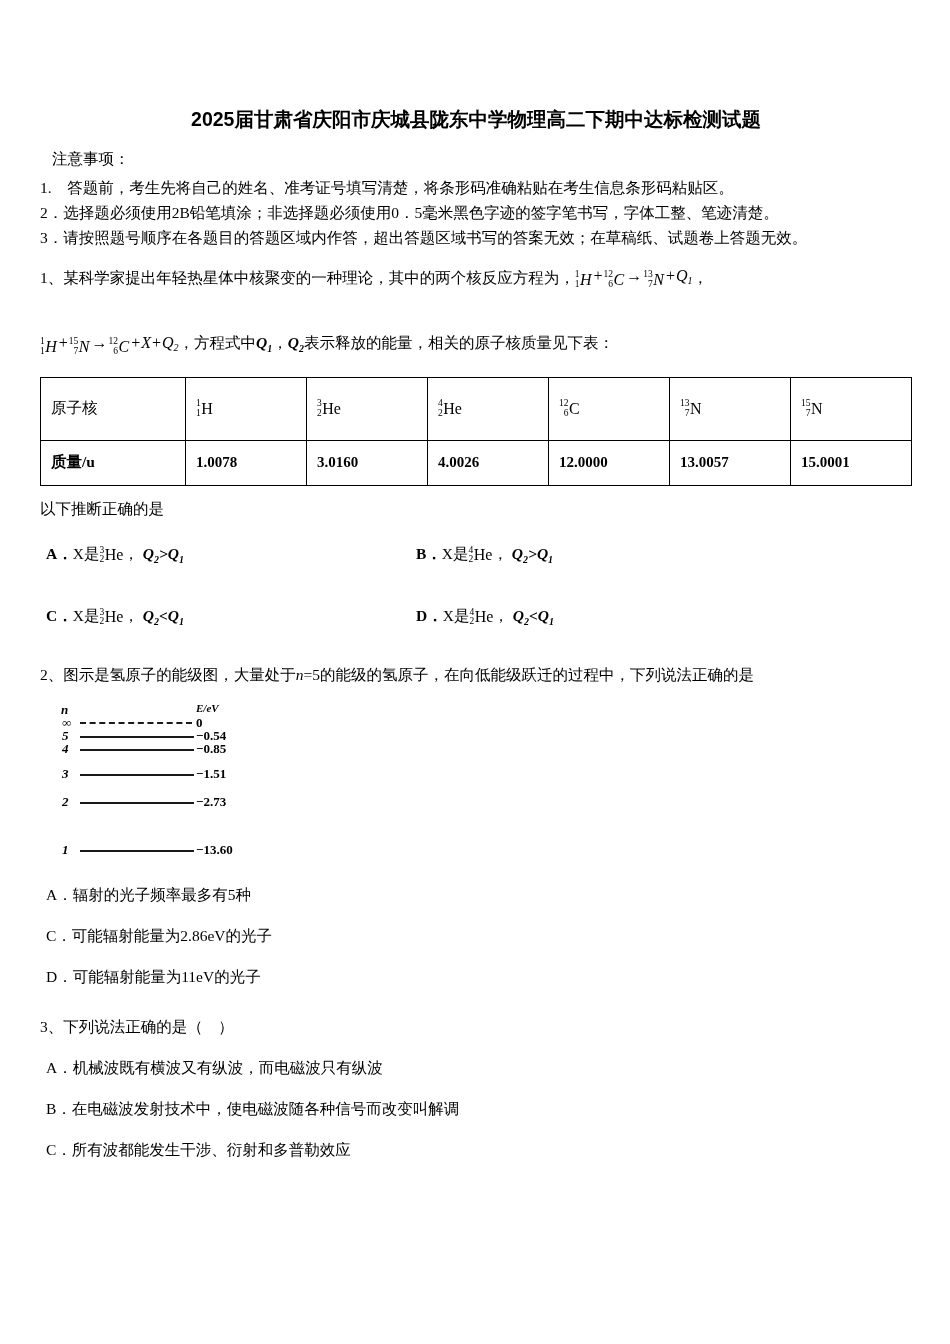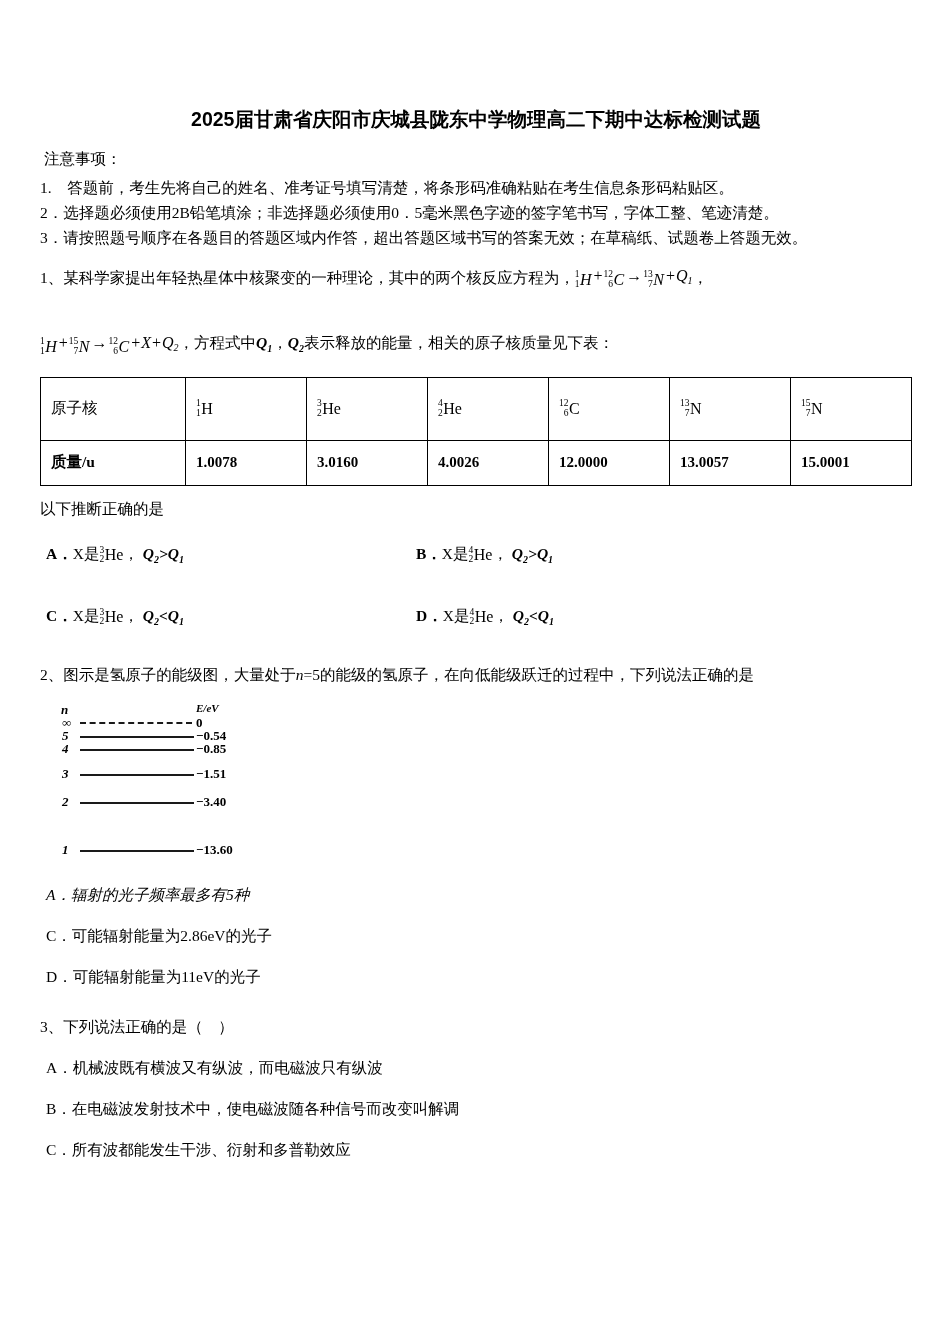--- a/index.html
+++ b/index.html
@@ -37,21 +37,21 @@
     text-align: center;
     letter-spacing: 0px;
     margin: 0 0 16px 0;
     line-height: 1.2;
   }
 
   
   .notice-head {
     font-size: 15.5px;
     font-weight: normal;
-    margin: 0 0 4px 4px;
+    margin: 0 0 4px 12px;
     line-height: 1.5;
   }
   .notice-line {
     font-size: 15.5px;
     line-height: 1.62;
     margin: 0;
     white-space: nowrap;
   }
 
   
@@ -302,28 +302,28 @@
       <div class="lvl-line" style="top:47px; width:114px;"></div>
       <span class="lvl-n" style="top:40px;">4</span>
       <span class="lvl-e" style="top:40px;">−0.85</span>
 
       <div class="lvl-line" style="top:72px; width:114px;"></div>
       <span class="lvl-n" style="top:65px;">3</span>
       <span class="lvl-e" style="top:65px;">−1.51</span>
 
       <div class="lvl-line" style="top:100px; width:114px;"></div>
       <span class="lvl-n" style="top:93px;">2</span>
-      <span class="lvl-e" style="top:93px;">−3.40</span>
+      <span class="lvl-e" style="top:93px;">−2.73</span>
 
       <div class="lvl-line" style="top:148px; width:114px;"></div>
       <span class="lvl-n" style="top:141px;">1</span>
       <span class="lvl-e" style="top:141px;">−13.60</span>
     </div>
 
-    <div class="opt-simple" style="font-style:italic;">A．辐射的光子频率最多有5种</div>
+    <div class="opt-simple" style="">A．辐射的光子频率最多有5种</div>
     <div class="opt-simple">C．可能辐射能量为2.86eV的光子</div>
     <div class="opt-simple">D．可能辐射能量为11eV的光子</div>
 
     <div class="q-line tight" style="margin-top:24px;">3、下列说法正确的是（　）</div>
     <div class="opt-simple">A．机械波既有横波又有纵波，而电磁波只有纵波</div>
     <div class="opt-simple">B．在电磁波发射技术中，使电磁波随各种信号而改变叫解调</div>
     <div class="opt-simple">C．所有波都能发生干涉、衍射和多普勒效应</div>
 
   </div>
 </div>

